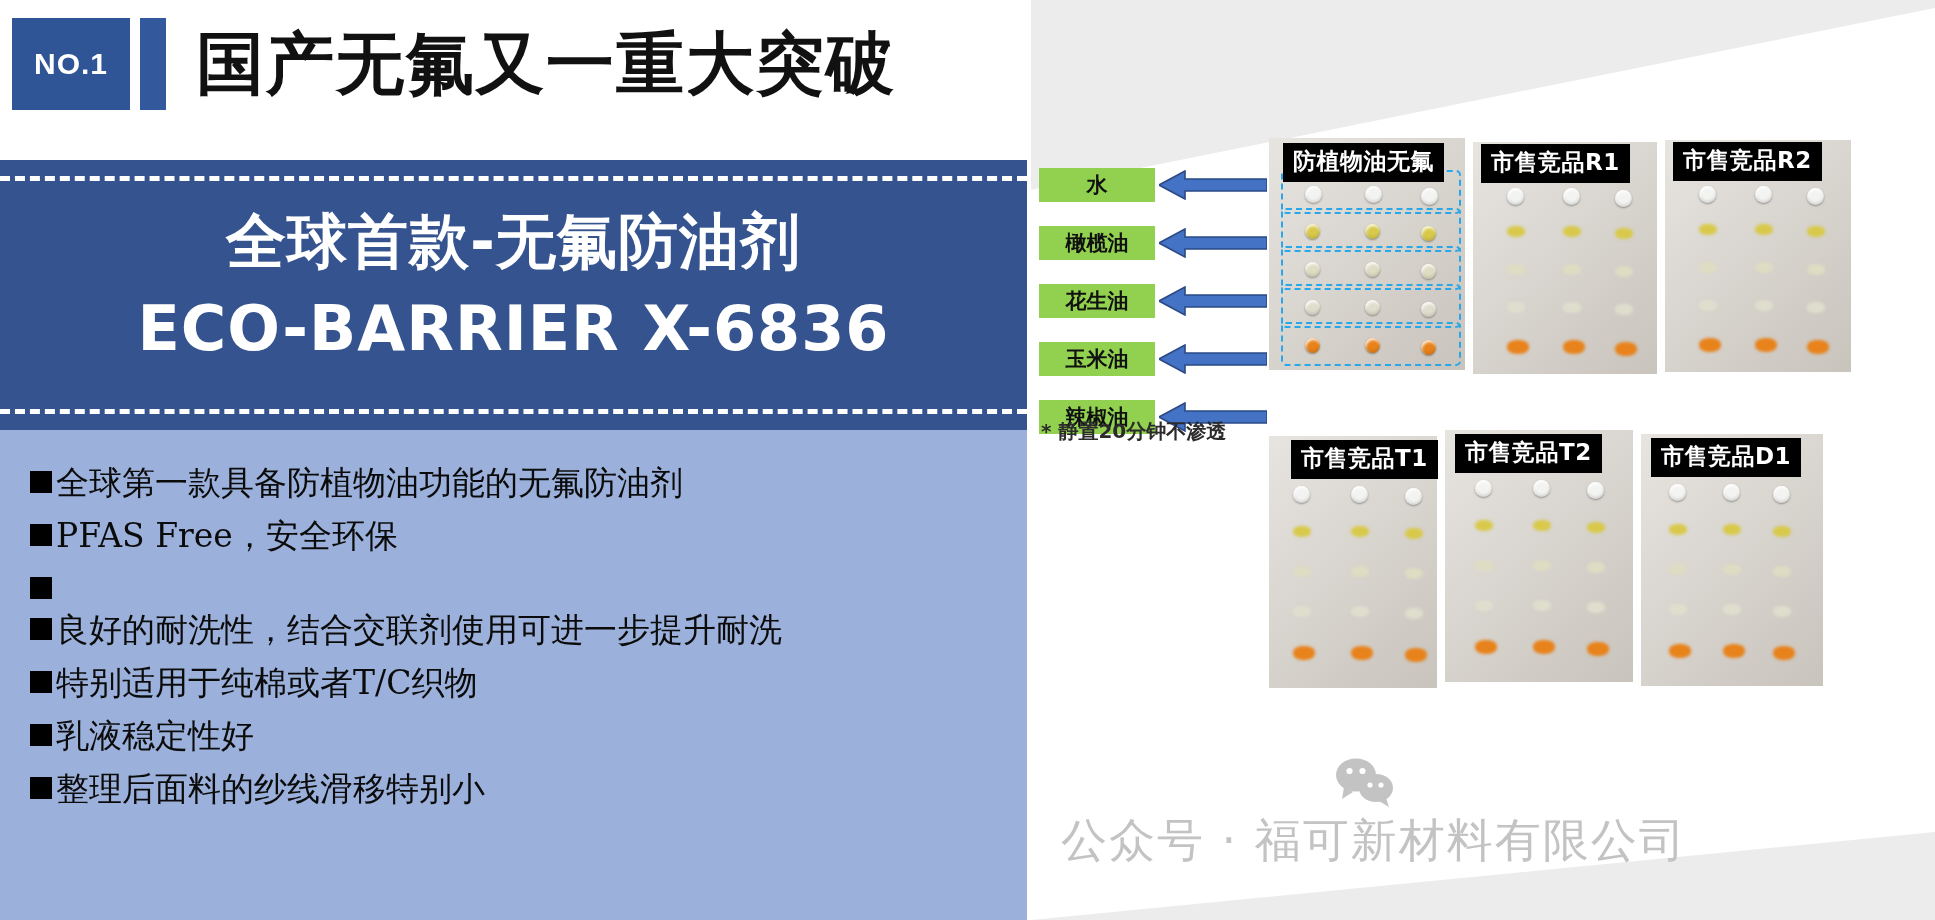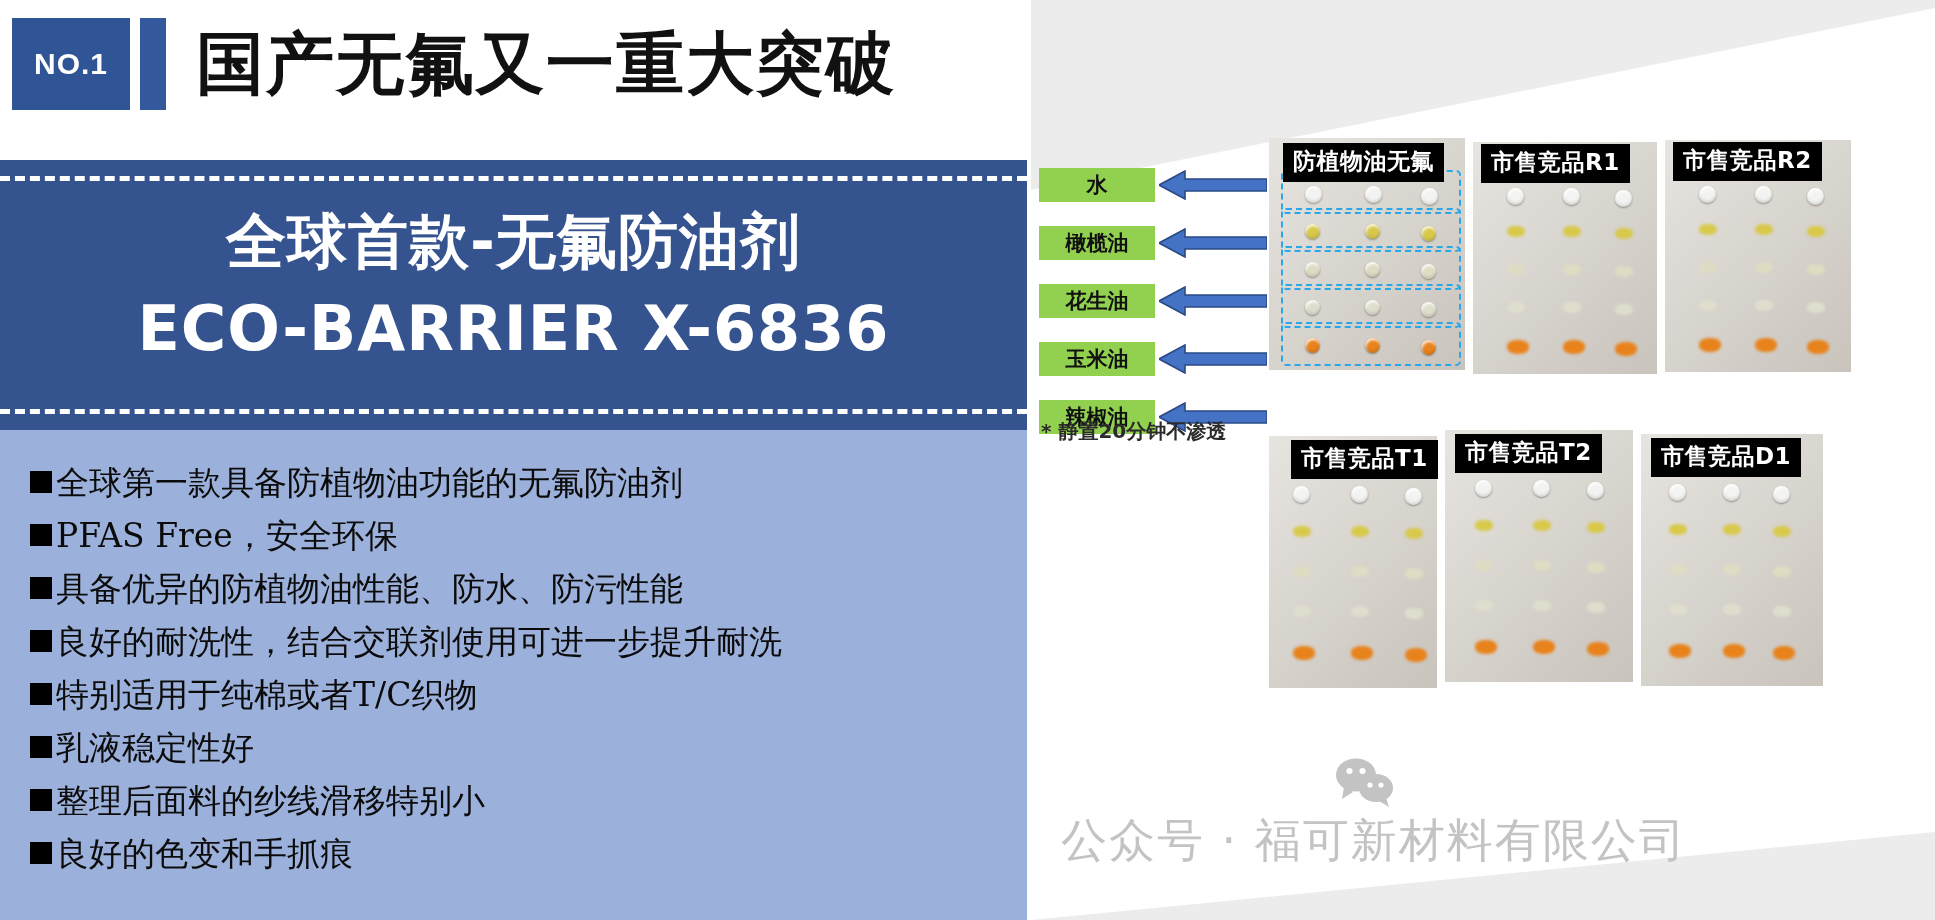--- a/index.html
+++ b/index.html
@@ -213,41 +213,36 @@
           <div class="bullet-row">
             <span class="bullet-mark"></span>
             <span>全球第一款具备防植物油功能的无氟防油剂</span>
           </div>
           <div class="bullet-row">
             <span class="bullet-mark"></span>
             <span> PFAS Free，安全环保</span>
           </div>
           <div class="bullet-row">
             <span class="bullet-mark"></span>
-            <span>具备优异的防植物油性能、防水、防污性能</span>
           </div>
           <div class="bullet-row">
             <span class="bullet-mark"></span>
             <span>良好的耐洗性，结合交联剂使用可进一步提升耐洗</span>
           </div>
           <div class="bullet-row">
             <span class="bullet-mark"></span>
             <span>特别适用于纯棉或者T/C织物</span>
           </div>
           <div class="bullet-row">
             <span class="bullet-mark"></span>
             <span>乳液稳定性好</span>
           </div>
           <div class="bullet-row">
             <span class="bullet-mark"></span>
             <span>整理后面料的纱线滑移特别小</span>
-          </div>
-          <div class="bullet-row">
-            <span class="bullet-mark"></span>
-            <span>良好的色变和手抓痕</span>
           </div>
         </div>
     </div>
 
   </div>
 
   <div class="right-panel">
 
     <div class="wedge-top"></div>
     <div class="wedge-bottom"></div>

